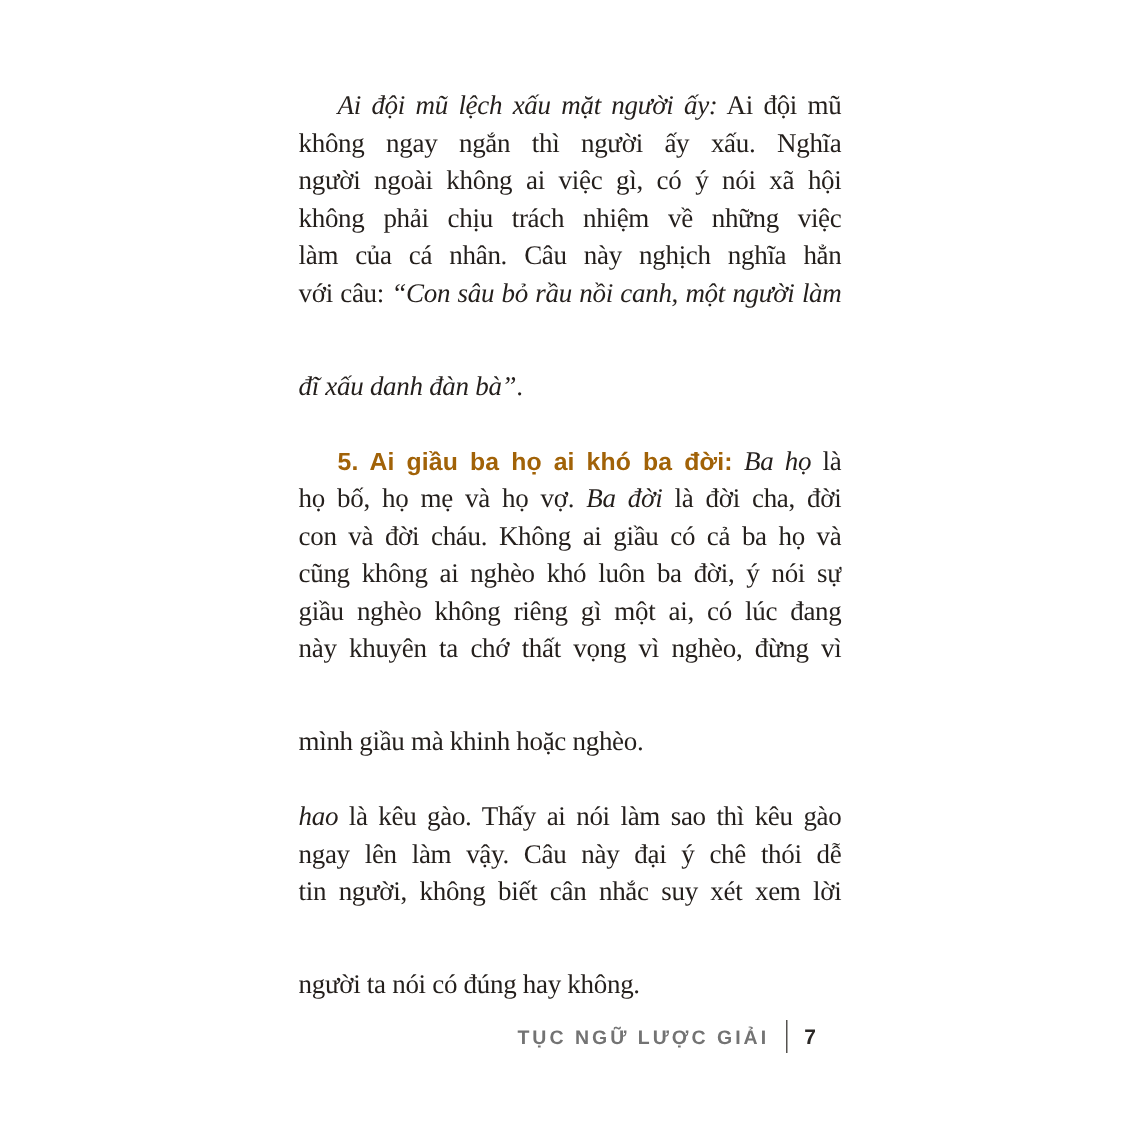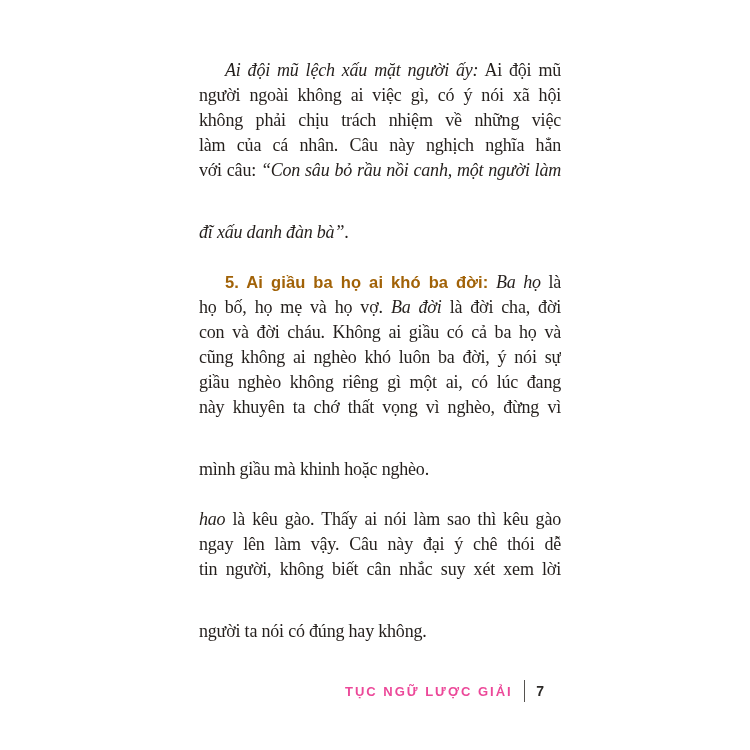--- a/index.html
+++ b/index.html
@@ -52,21 +52,21 @@
     height: 26px;
     display: flex;
     align-items: center;
     gap: 11px;
   }
   .running-title {
     font-family: "Liberation Sans", sans-serif;
     font-size: 13px;
     font-weight: 600;
     letter-spacing: 2px;
-    color: #ec4899;
+    color: #737373;
     white-space: nowrap;
   }
   .footer-sep {
     width: 1.5px;
     height: 22px;
     background: #55524f;
   }
   .page-number {
     font-family: "Liberation Sans", sans-serif;
     font-size: 14px;
@@ -74,20 +74,21 @@
     color: #2b2826;
   }
 </style>
 </head>
 <body>
 
 <div class="page">
   <main class="text-block" id="text-block">
       <div class="paragraph">
         <div class="line indent"><span class="run-italic">Ai đội mũ lệch xấu mặt người ấy:</span><span class="run-normal"> Ai đội mũ</span></div>
+        <div class="line"><span class="run-normal">không ngay ngắn thì người ấy xấu. Nghĩa</span></div>
         <div class="line"><span class="run-normal">người ngoài không ai việc gì, có ý nói xã hội</span></div>
         <div class="line"><span class="run-normal">không phải chịu trách nhiệm về những việc</span></div>
         <div class="line"><span class="run-normal">làm của cá nhân. Câu này nghịch nghĩa hẳn</span></div>
         <div class="line"><span class="run-normal">với câu: </span><span class="run-italic">“Con sâu bỏ rầu nồi canh, một người làm</span></div>
         <div class="line last"><span class="run-italic">đĩ xấu danh đàn bà”</span><span class="run-normal">.</span></div>
       </div>
       <div class="paragraph">
         <div class="line indent"><span class="run-bold">5. Ai giầu ba họ ai khó ba đời:</span><span class="run-italic"> Ba họ</span><span class="run-normal"> là</span></div>
         <div class="line"><span class="run-normal">họ bố, họ mẹ và họ vợ. </span><span class="run-italic">Ba đời</span><span class="run-normal"> là đời cha, đời</span></div>
         <div class="line"><span class="run-normal">con và đời cháu. Không ai giầu có cả ba họ và</span></div>

